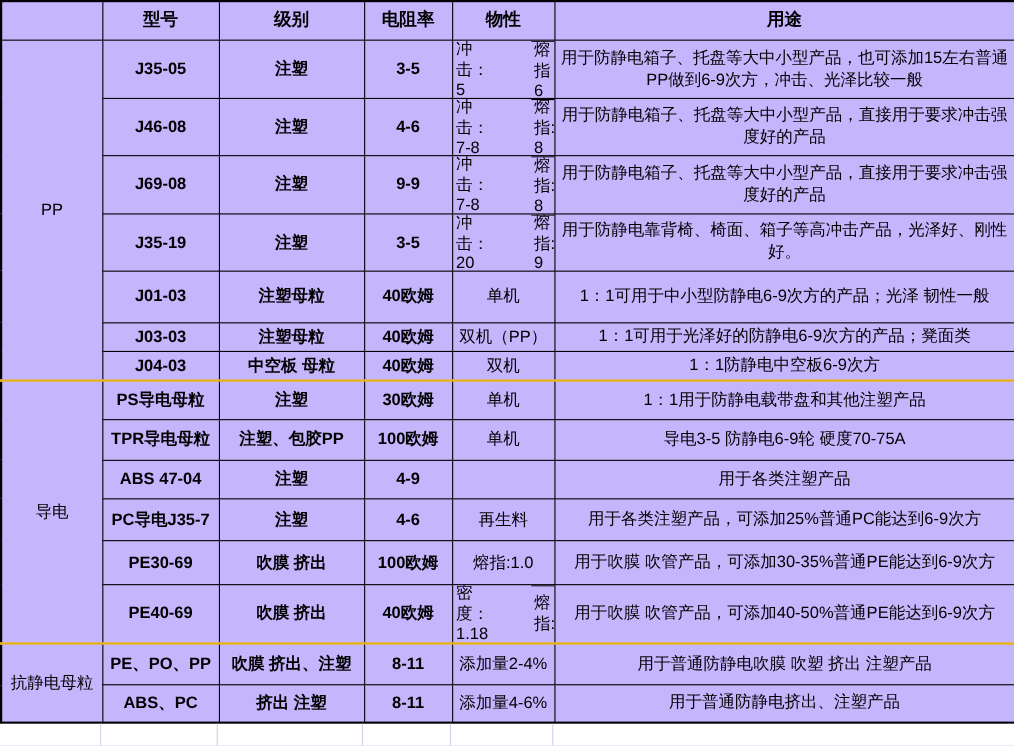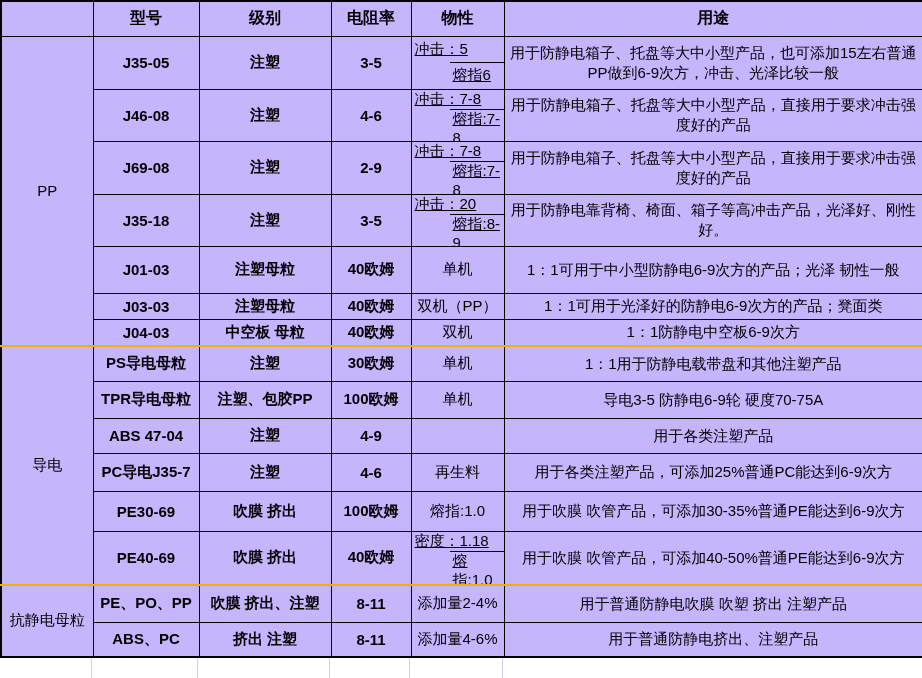--- a/index.html
+++ b/index.html
@@ -19,21 +19,21 @@
     vertical-align: middle;
     padding: 0;
   }
   th { font-weight: bold; font-size: 16px; text-align: center; }
   .c-center { text-align: center; font-weight: bold; }
   .c-left  { text-align: center; padding: 0 3px; }
   .usage   { line-height: 20px; }
   .cat     { text-align: center; }
   tr.sec-top td { border-top: 2px solid #eab308; }
   td.props-split { padding: 0; }
-  .stack { display: flex; flex-direction: column; width: 100%; text-decoration: underline; }
+  .stack { display: flex; flex-direction: row; width: 100%; }
   .stack .sub {
     flex: 1; display: flex; align-items: center;
     padding-left: 3px; text-align: left;
   }
   .stack .sub + .sub { border-top: 1px solid #000; margin-left: 38px; }
   
   .gridrow {
     display: flex; width: 922px; height: 22px;
     border-bottom: 1px solid #ccd4e4; background: #fff;
   }
@@ -84,31 +84,31 @@
         <div class="stack" style="height:51px">
           <div class="sub">冲击：7-8</div>
           <div class="sub">熔指:7-8</div>
         </div>
       </td>
       <td class="c-left usage">用于防静电箱子、托盘等大中小型产品，直接用于要求冲击强度好的产品</td>
     </tr>
     <tr style="height:53px">
       <td class="c-center">J69-08</td>
       <td class="c-center">注塑</td>
-      <td class="c-center">2-9</td>
+      <td class="c-center">9-9</td>
       <td class="props-split">
         <div class="stack" style="height:52px">
           <div class="sub">冲击：7-8</div>
           <div class="sub">熔指:7-8</div>
         </div>
       </td>
       <td class="c-left usage">用于防静电箱子、托盘等大中小型产品，直接用于要求冲击强度好的产品</td>
     </tr>
     <tr style="height:52px">
-      <td class="c-center">J35-18</td>
+      <td class="c-center">J35-19</td>
       <td class="c-center">注塑</td>
       <td class="c-center">3-5</td>
       <td class="props-split">
         <div class="stack" style="height:51px">
           <div class="sub">冲击：20</div>
           <div class="sub">熔指:8-9</div>
         </div>
       </td>
       <td class="c-left usage">用于防静电靠背椅、椅面、箱子等高冲击产品，光泽好、刚性好。</td>
     </tr>

